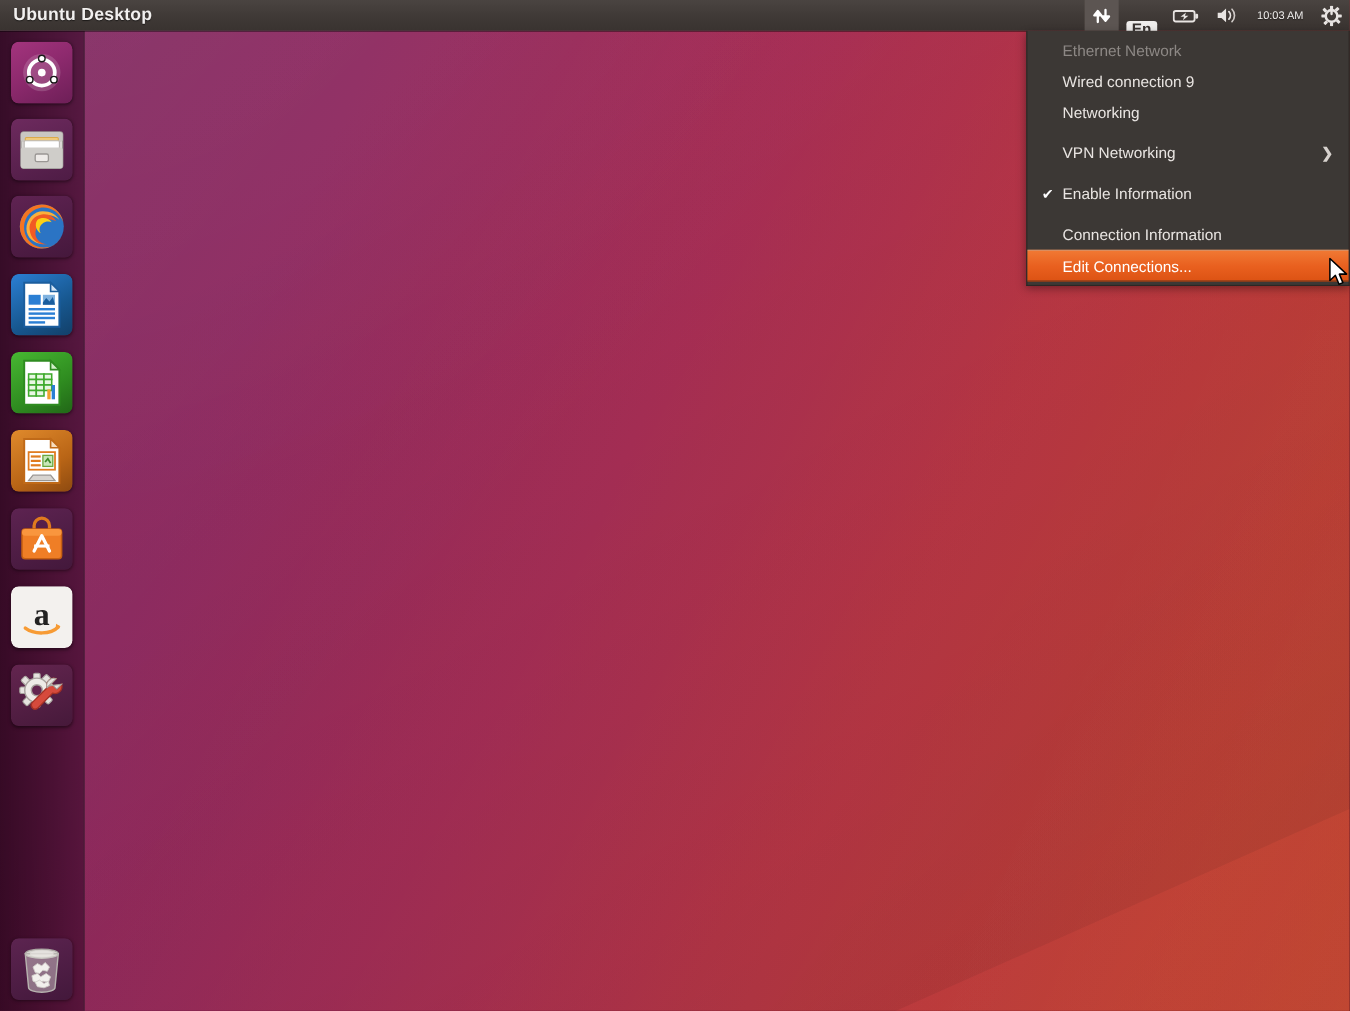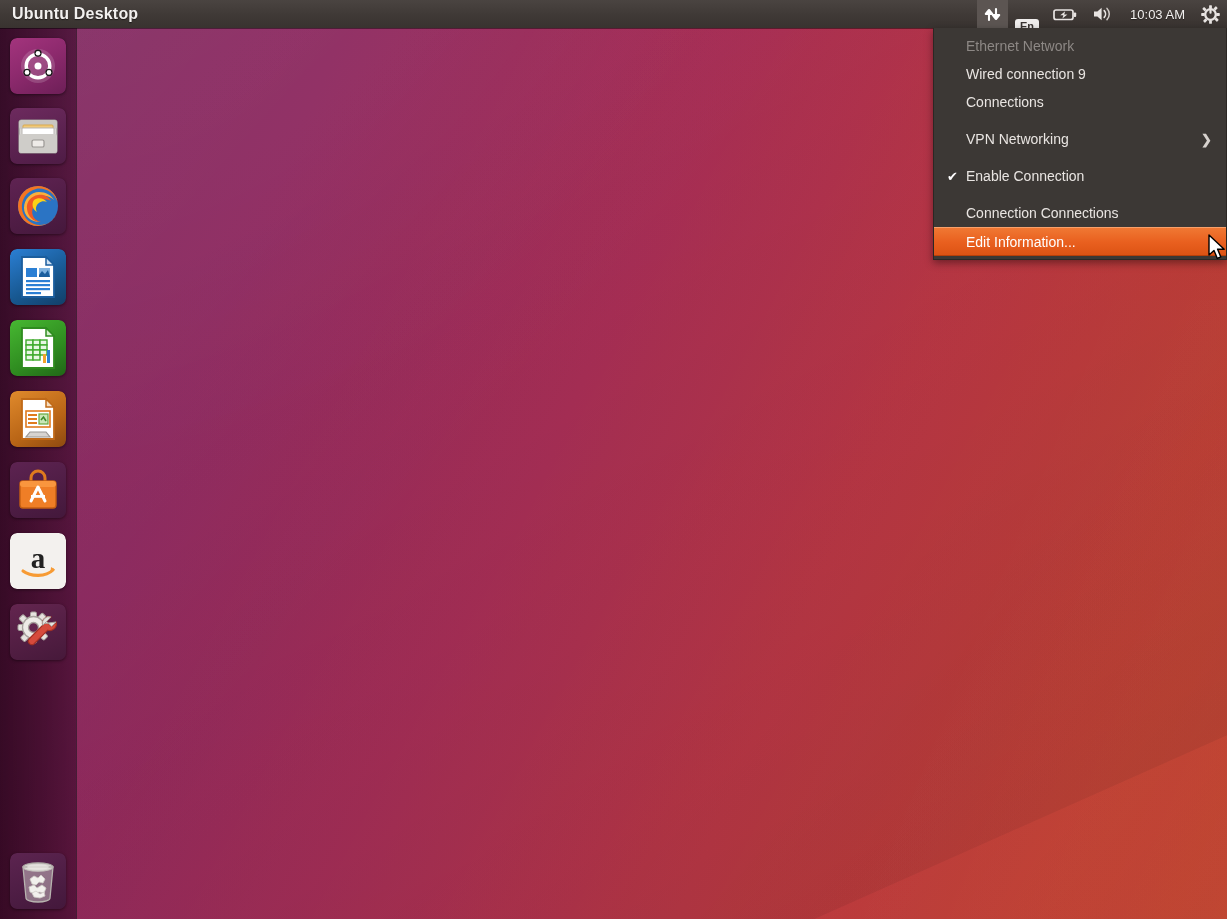--- a/index.html
+++ b/index.html
@@ -60,26 +60,26 @@
   }
   #panel-spacer{ flex:1 1 auto; }
   #indicators{ display:flex; align-items:center; height:28px; }
   .ind{
     height:28px; display:flex; align-items:center; justify-content:center;
     padding:0 7px; color:#e8e4e2;
   }
   .ind.active{ background:#5c5552; }
   .ind-keyboard .kb{
     background:#efedec; color:#3a3432;
-    font-size:11px; font-weight:bold;
+    font-size:14px; font-weight:bold;
     border-radius:3px; padding:1px 5px 2px 5px;
     line-height:12px;
     margin-top:24px;
   }
-  .ind-clock{ font-size:13px; color:#f2f0ef; padding:0 9px; text-shadow:0 1px 1px rgba(0,0,0,.45); }
+  .ind-clock{ font-size:10px; color:#f2f0ef; padding:0 9px; text-shadow:0 1px 1px rgba(0,0,0,.45); }
 
   
   #launcher{
     position:absolute; left:0; top:28px; width:77px; height:891px;
     background:linear-gradient(to right, rgba(34,2,23,.80) 0%, rgba(48,6,34,.72) 60%, rgba(60,10,44,.66) 100%);
     border-right:1px solid rgba(255,255,255,.08);
     z-index:30;
   }
   .launcher-item{
     position:absolute; left:10px; width:56px; height:56px;
@@ -361,45 +361,45 @@
 
   <div class="mi disabled">
     <span>Ethernet Network</span>
   </div>
 
   <div class="mi">
     <span>Wired connection 9</span>
   </div>
 
   <div class="mi">
-    <span>Connections</span>
+    <span>Networking</span>
   </div>
 
   <div class="menu-sep"></div>
 
   <div class="mi">
     <span>VPN Networking</span>
     <span class="submenu-arrow">❯</span>
   </div>
 
   <div class="menu-sep"></div>
 
   <div class="mi">
     <span class="check">✔</span>
-    <span>Enable Connection</span>
+    <span>Enable Information</span>
   </div>
 
   <div class="menu-sep"></div>
 
   <div class="mi">
-    <span>Connection Connections</span>
+    <span>Connection Information</span>
   </div>
 
   <div class="mi highlight">
-    <span>Edit Information...</span>
+    <span>Edit Connections...</span>
   </div>
 
 </div>
 
 <div id="cursor">
   <svg width="20" height="28" viewBox="0 0 20 28">
     <path d="M1 1 L1 21 L6 16.4 L9.3 24.4 L12.8 22.9 L9.6 15.2 L16.2 15.2 Z" fill="#ffffff" stroke="#000000" stroke-width="1.4" stroke-linejoin="round"></path>
   </svg>
 </div>
 

